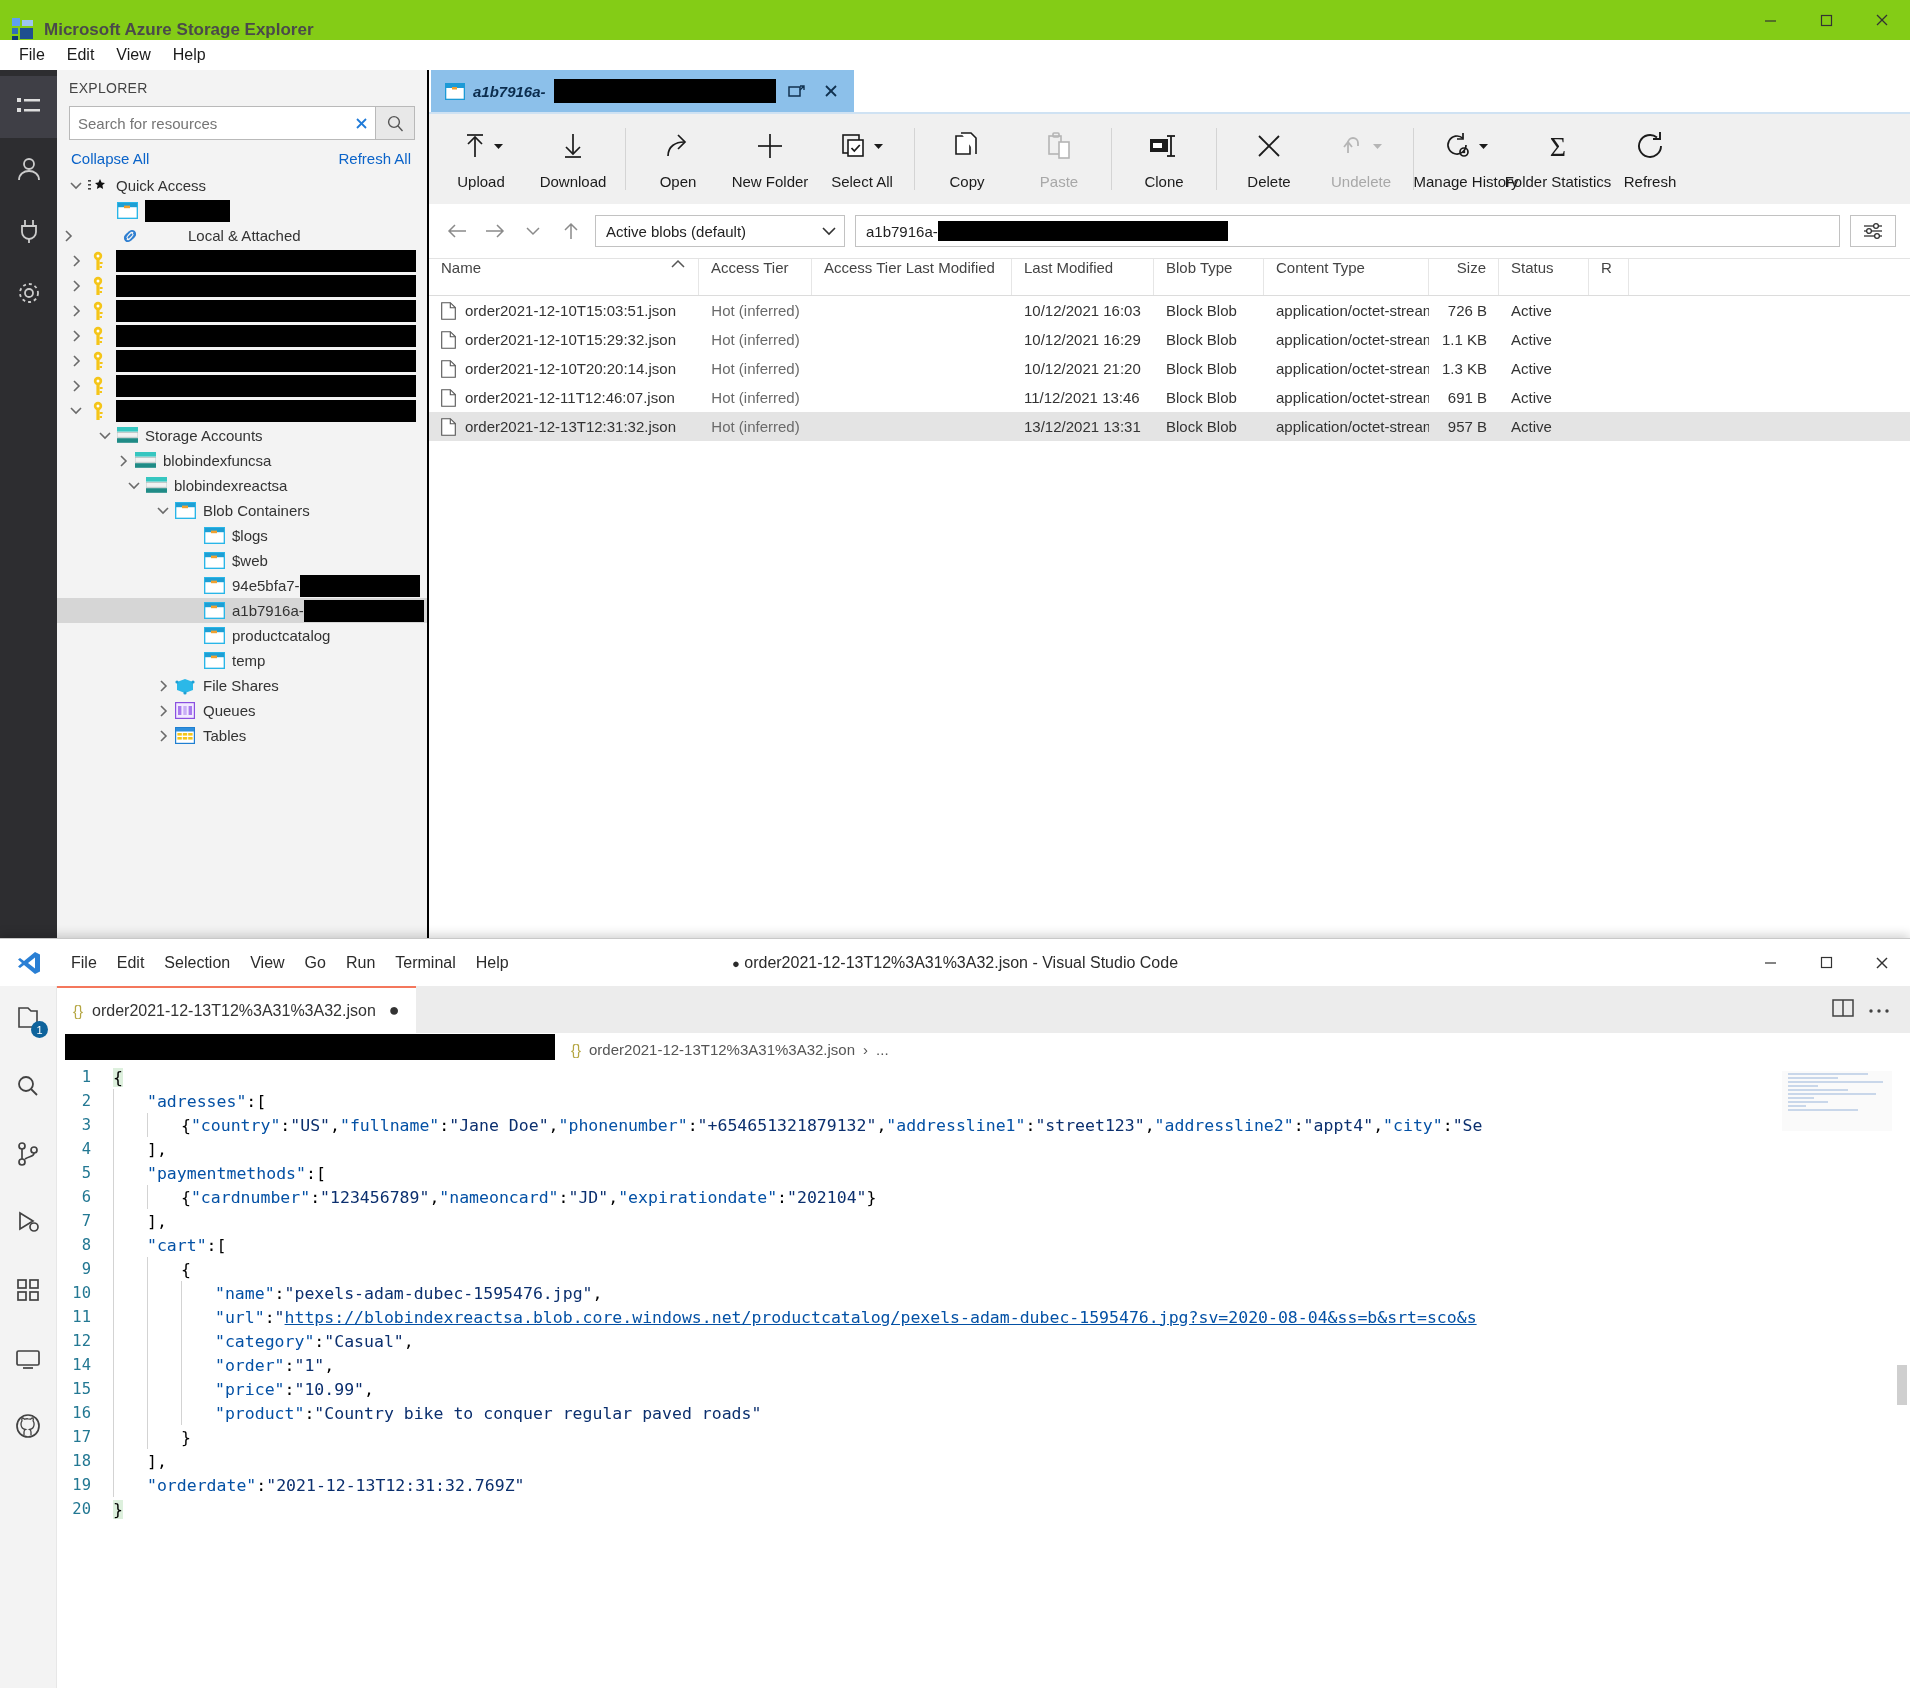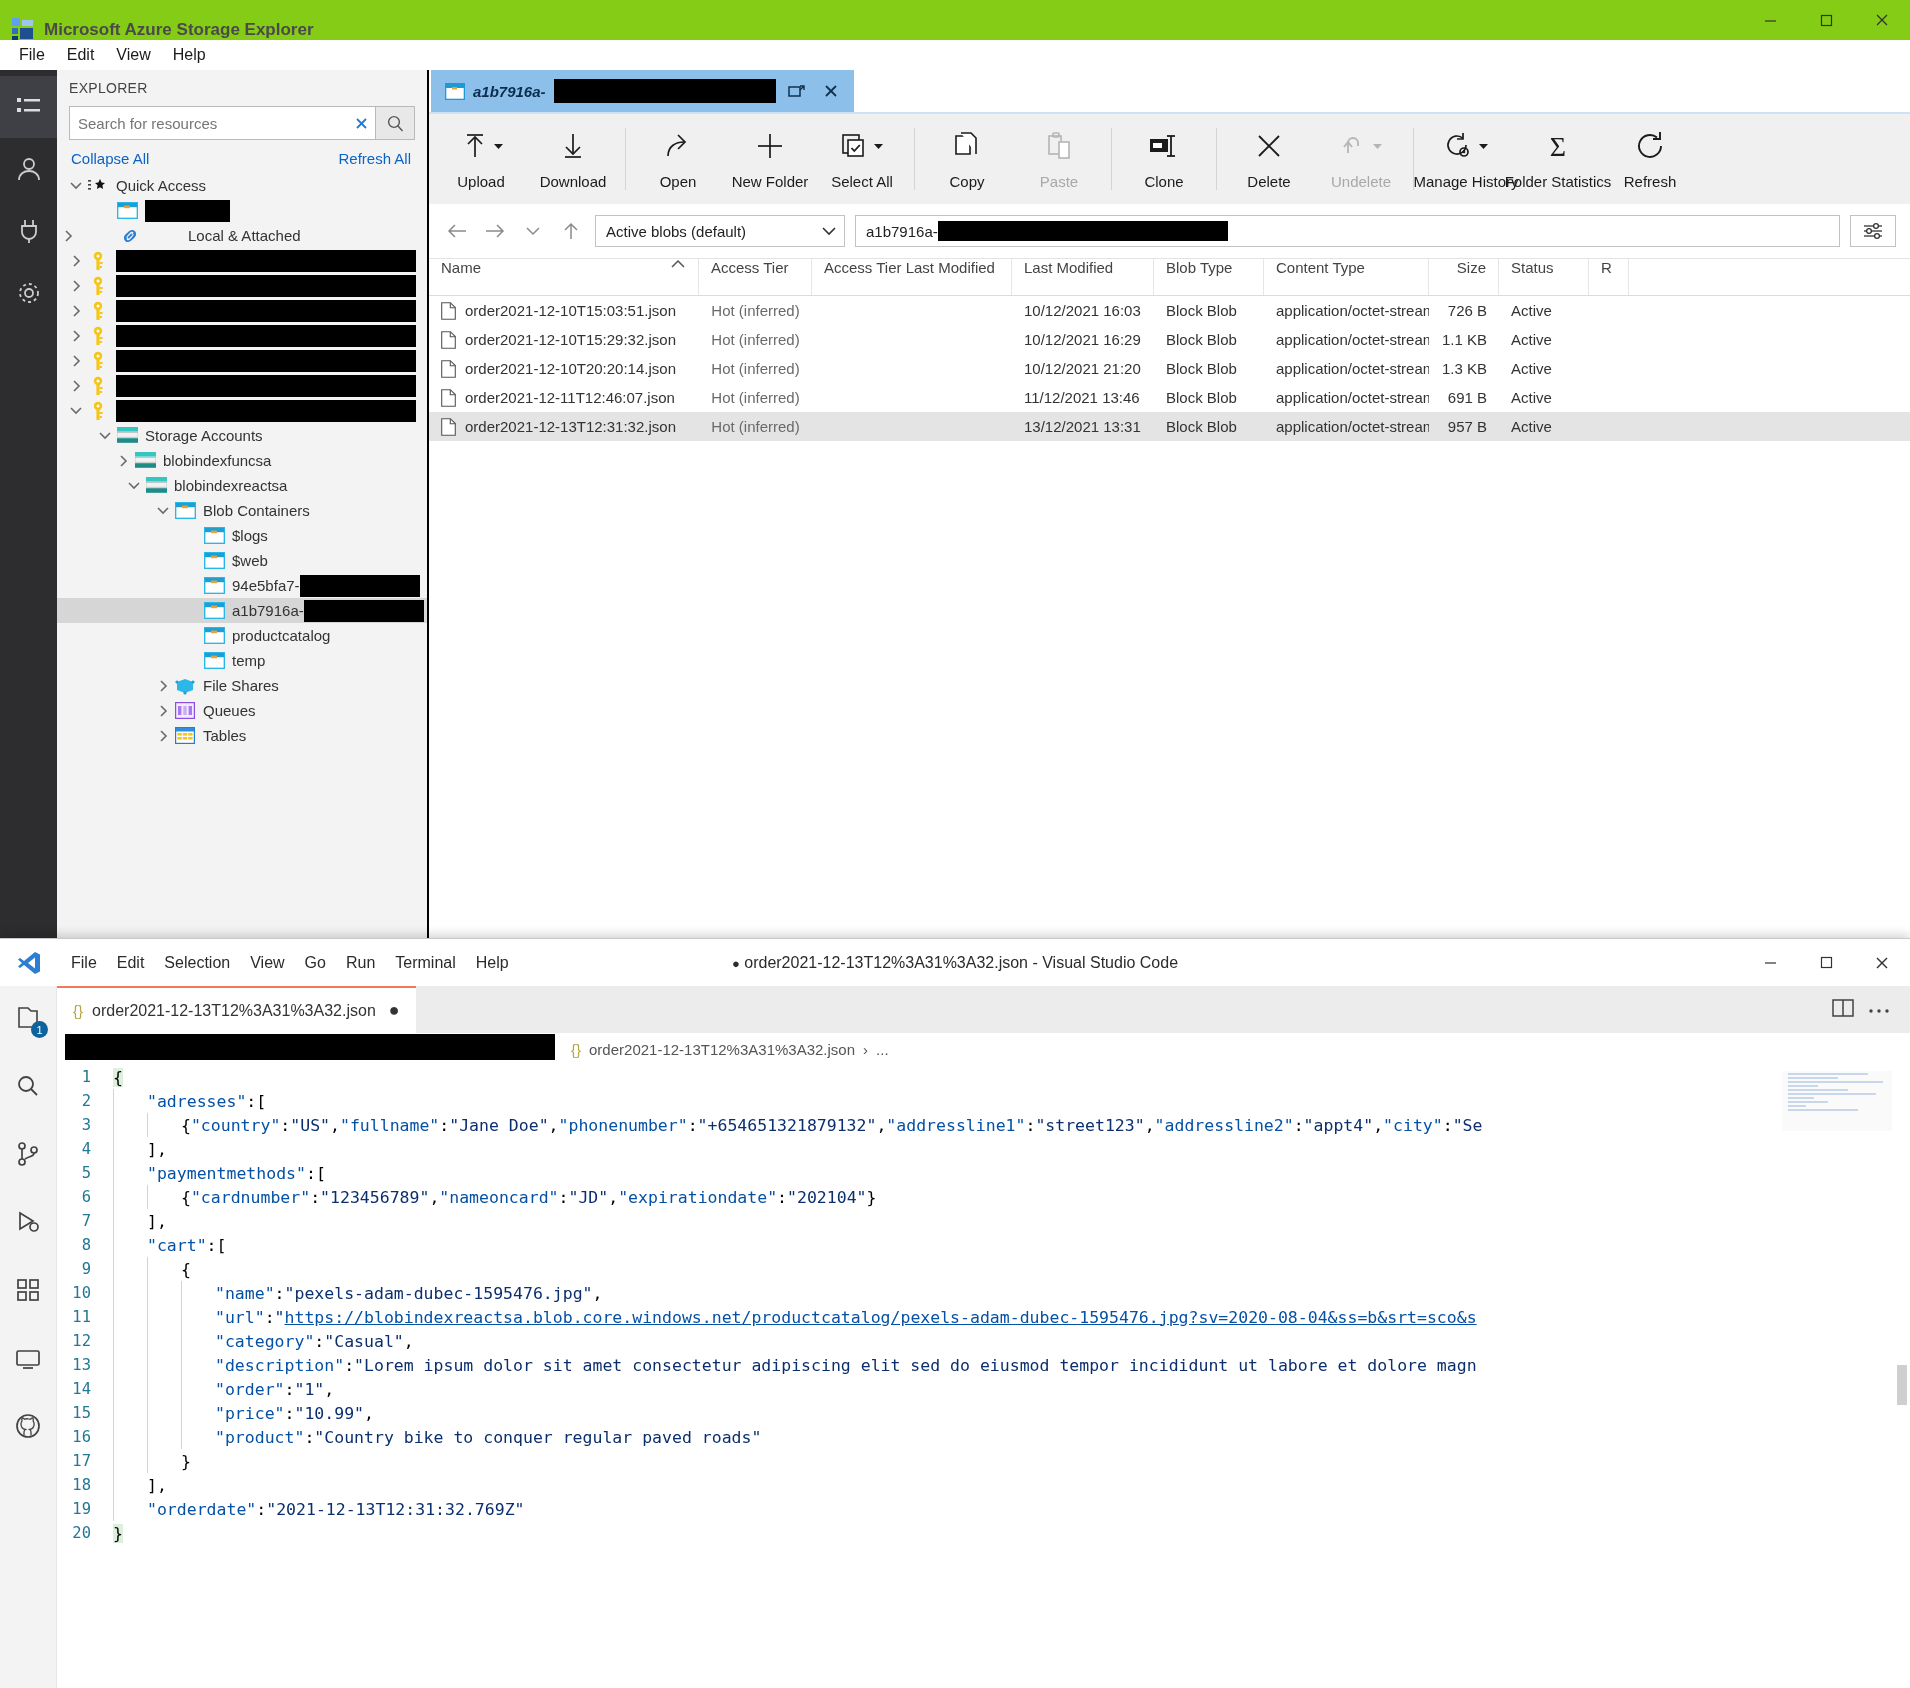--- a/index.html
+++ b/index.html
@@ -1108,21 +1108,20 @@
             <div class="code-line"><span class="ln">3</span><span class="ind"></span><span class="ind"></span><span><span class="tk-pun">{</span><span class="tk-key">"country"</span><span class="tk-pun">:</span><span class="tk-str">"US"</span><span class="tk-pun">,</span><span class="tk-key">"fullname"</span><span class="tk-pun">:</span><span class="tk-str">"Jane Doe"</span><span class="tk-pun">,</span><span class="tk-key">"phonenumber"</span><span class="tk-pun">:</span><span class="tk-str">"+654651321879132"</span><span class="tk-pun">,</span><span class="tk-key">"addressline1"</span><span class="tk-pun">:</span><span class="tk-str">"street123"</span><span class="tk-pun">,</span><span class="tk-key">"addressline2"</span><span class="tk-pun">:</span><span class="tk-str">"appt4"</span><span class="tk-pun">,</span><span class="tk-key">"city"</span><span class="tk-pun">:</span><span class="tk-str">"Se</span></span></div>
             <div class="code-line"><span class="ln">4</span><span class="ind"></span><span><span class="tk-pun">],</span></span></div>
             <div class="code-line"><span class="ln">5</span><span class="ind"></span><span><span class="tk-key">"paymentmethods"</span><span class="tk-pun">:[</span></span></div>
             <div class="code-line"><span class="ln">6</span><span class="ind"></span><span class="ind"></span><span><span class="tk-pun">{</span><span class="tk-key">"cardnumber"</span><span class="tk-pun">:</span><span class="tk-str">"123456789"</span><span class="tk-pun">,</span><span class="tk-key">"nameoncard"</span><span class="tk-pun">:</span><span class="tk-str">"JD"</span><span class="tk-pun">,</span><span class="tk-key">"expirationdate"</span><span class="tk-pun">:</span><span class="tk-str">"202104"</span><span class="tk-pun">}</span></span></div>
             <div class="code-line"><span class="ln">7</span><span class="ind"></span><span><span class="tk-pun">],</span></span></div>
             <div class="code-line"><span class="ln">8</span><span class="ind"></span><span><span class="tk-key">"cart"</span><span class="tk-pun">:[</span></span></div>
             <div class="code-line"><span class="ln">9</span><span class="ind"></span><span class="ind"></span><span><span class="tk-pun">{</span></span></div>
             <div class="code-line"><span class="ln">10</span><span class="ind"></span><span class="ind"></span><span class="ind"></span><span><span class="tk-key">"name"</span><span class="tk-pun">:</span><span class="tk-str">"pexels-adam-dubec-1595476.jpg"</span><span class="tk-pun">,</span></span></div>
             <div class="code-line"><span class="ln">11</span><span class="ind"></span><span class="ind"></span><span class="ind"></span><span><span class="tk-key">"url"</span><span class="tk-pun">:</span><span class="tk-str">"</span><span class="tk-url">https://blobindexreactsa.blob.core.windows.net/productcatalog/pexels-adam-dubec-1595476.jpg?sv=2020-08-04&amp;ss=b&amp;srt=sco&amp;s</span></span></div>
             <div class="code-line"><span class="ln">12</span><span class="ind"></span><span class="ind"></span><span class="ind"></span><span><span class="tk-key">"category"</span><span class="tk-pun">:</span><span class="tk-str">"Casual"</span><span class="tk-pun">,</span></span></div>
-            <div class="code-line"><span class="ln">13</span><span class="ind"></span><span class="ind"></span><span class="ind"></span><span><span class="tk-key">"description"</span><span class="tk-pun">:</span><span class="tk-str">"Lorem ipsum dolor sit amet consectetur adipiscing elit sed do eiusmod tempor incididunt ut labore et dolore magn</span></span></div>
             <div class="code-line"><span class="ln">14</span><span class="ind"></span><span class="ind"></span><span class="ind"></span><span><span class="tk-key">"order"</span><span class="tk-pun">:</span><span class="tk-str">"1"</span><span class="tk-pun">,</span></span></div>
             <div class="code-line"><span class="ln">15</span><span class="ind"></span><span class="ind"></span><span class="ind"></span><span><span class="tk-key">"price"</span><span class="tk-pun">:</span><span class="tk-str">"10.99"</span><span class="tk-pun">,</span></span></div>
             <div class="code-line"><span class="ln">16</span><span class="ind"></span><span class="ind"></span><span class="ind"></span><span><span class="tk-key">"product"</span><span class="tk-pun">:</span><span class="tk-str">"Country bike to conquer regular paved roads"</span></span></div>
             <div class="code-line"><span class="ln">17</span><span class="ind"></span><span class="ind"></span><span><span class="tk-pun">}</span></span></div>
             <div class="code-line"><span class="ln">18</span><span class="ind"></span><span><span class="tk-pun">],</span></span></div>
             <div class="code-line"><span class="ln">19</span><span class="ind"></span><span><span class="tk-key">"orderdate"</span><span class="tk-pun">:</span><span class="tk-str">"2021-12-13T12:31:32.769Z"</span></span></div>
             <div class="code-line"><span class="ln">20</span><span class="cur-hl"><span class="tk-pun">}</span></span></div>
           </div>
         <div class="minimap">
           <div class="mm-l" style="width:80px"></div>

